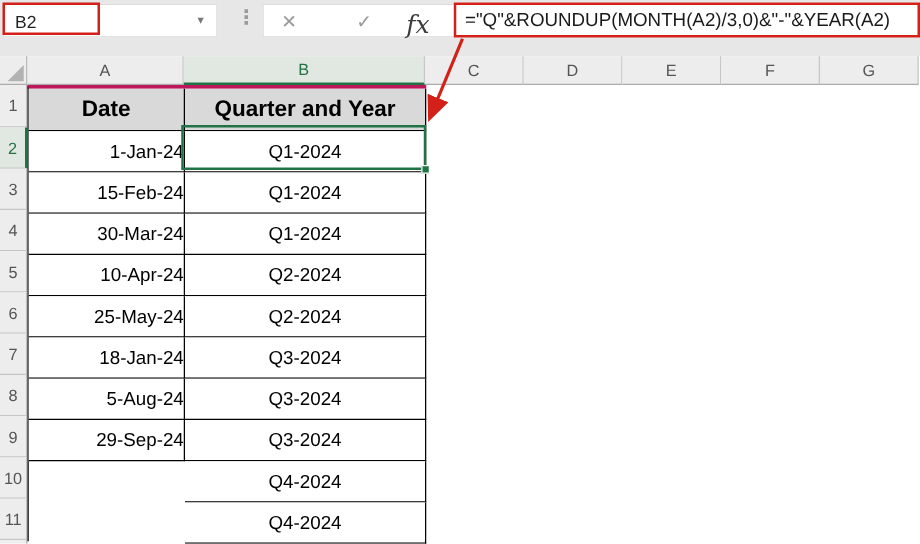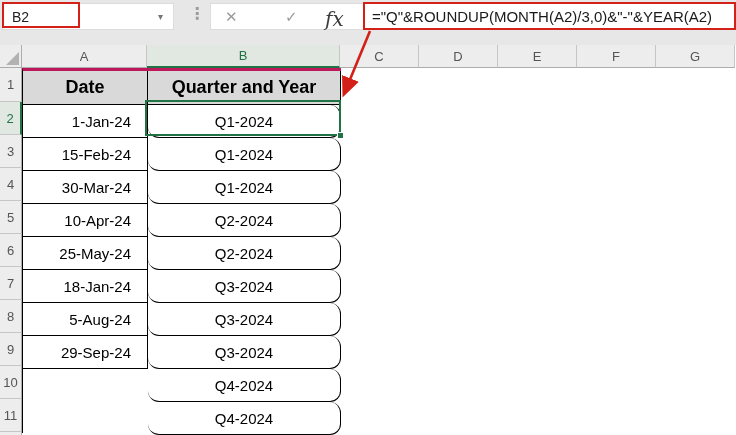--- a/index.html
+++ b/index.html
@@ -35,22 +35,22 @@
   .colh{position:absolute;top:45px;height:23px;background:var(--hdr-bg);border-right:1px solid #c6c6c6;border-bottom:1px solid #acacac;display:flex;align-items:center;justify-content:center;font-size:13px;color:#555;}
   .colh.sel{background:var(--hdr-sel-bg);color:var(--green);border-bottom:2px solid var(--green);}
   .rowh{position:absolute;left:0;width:22px;background:var(--hdr-bg);border-right:1px solid #acacac;border-bottom:1px solid #c6c6c6;display:flex;align-items:center;justify-content:center;font-size:13px;color:#555;}
   .rowh.sel{background:var(--hdr-sel-bg);color:var(--green);border-right:2px solid var(--green);}
   .rowh-filler{position:absolute;left:0;top:432px;width:22px;height:3px;background:var(--hdr-bg);border-right:1px solid #acacac;}
 
   
   .tablewrap{position:absolute;left:22px;top:68px;width:319px;height:365px;border-left:1px solid #000;border-top:3px solid #be185d;}
   .cell{position:absolute;border-right:1px solid #000;border-bottom:1px solid #000;background:#fff;display:flex;align-items:center;font-size:15px;color:#000;}
   .cell.hdr{background:var(--tbl-hdr-fill);font-weight:bold;font-size:18px;justify-content:center;}
-  .cell.date{justify-content:flex-end;padding-right:16px;}
-  .cell.qtr{justify-content:center;border-radius:11px;}
+  .cell.date{justify-content:flex-end;padding-right:0;}
+  .cell.qtr{justify-content:center;}
 
   
   .selection{position:absolute;left:145px;top:100px;width:196px;height:36px;border:2px solid var(--green);pointer-events:none;}
   .fill-handle{position:absolute;left:337px;top:132px;width:7px;height:7px;background:var(--green);border:1px solid #fff;pointer-events:none;}
 
   .arrow-layer{position:absolute;left:0;top:0;width:736px;height:435px;pointer-events:none;z-index:50;}
 </style>
 </head>
 <body>
 

